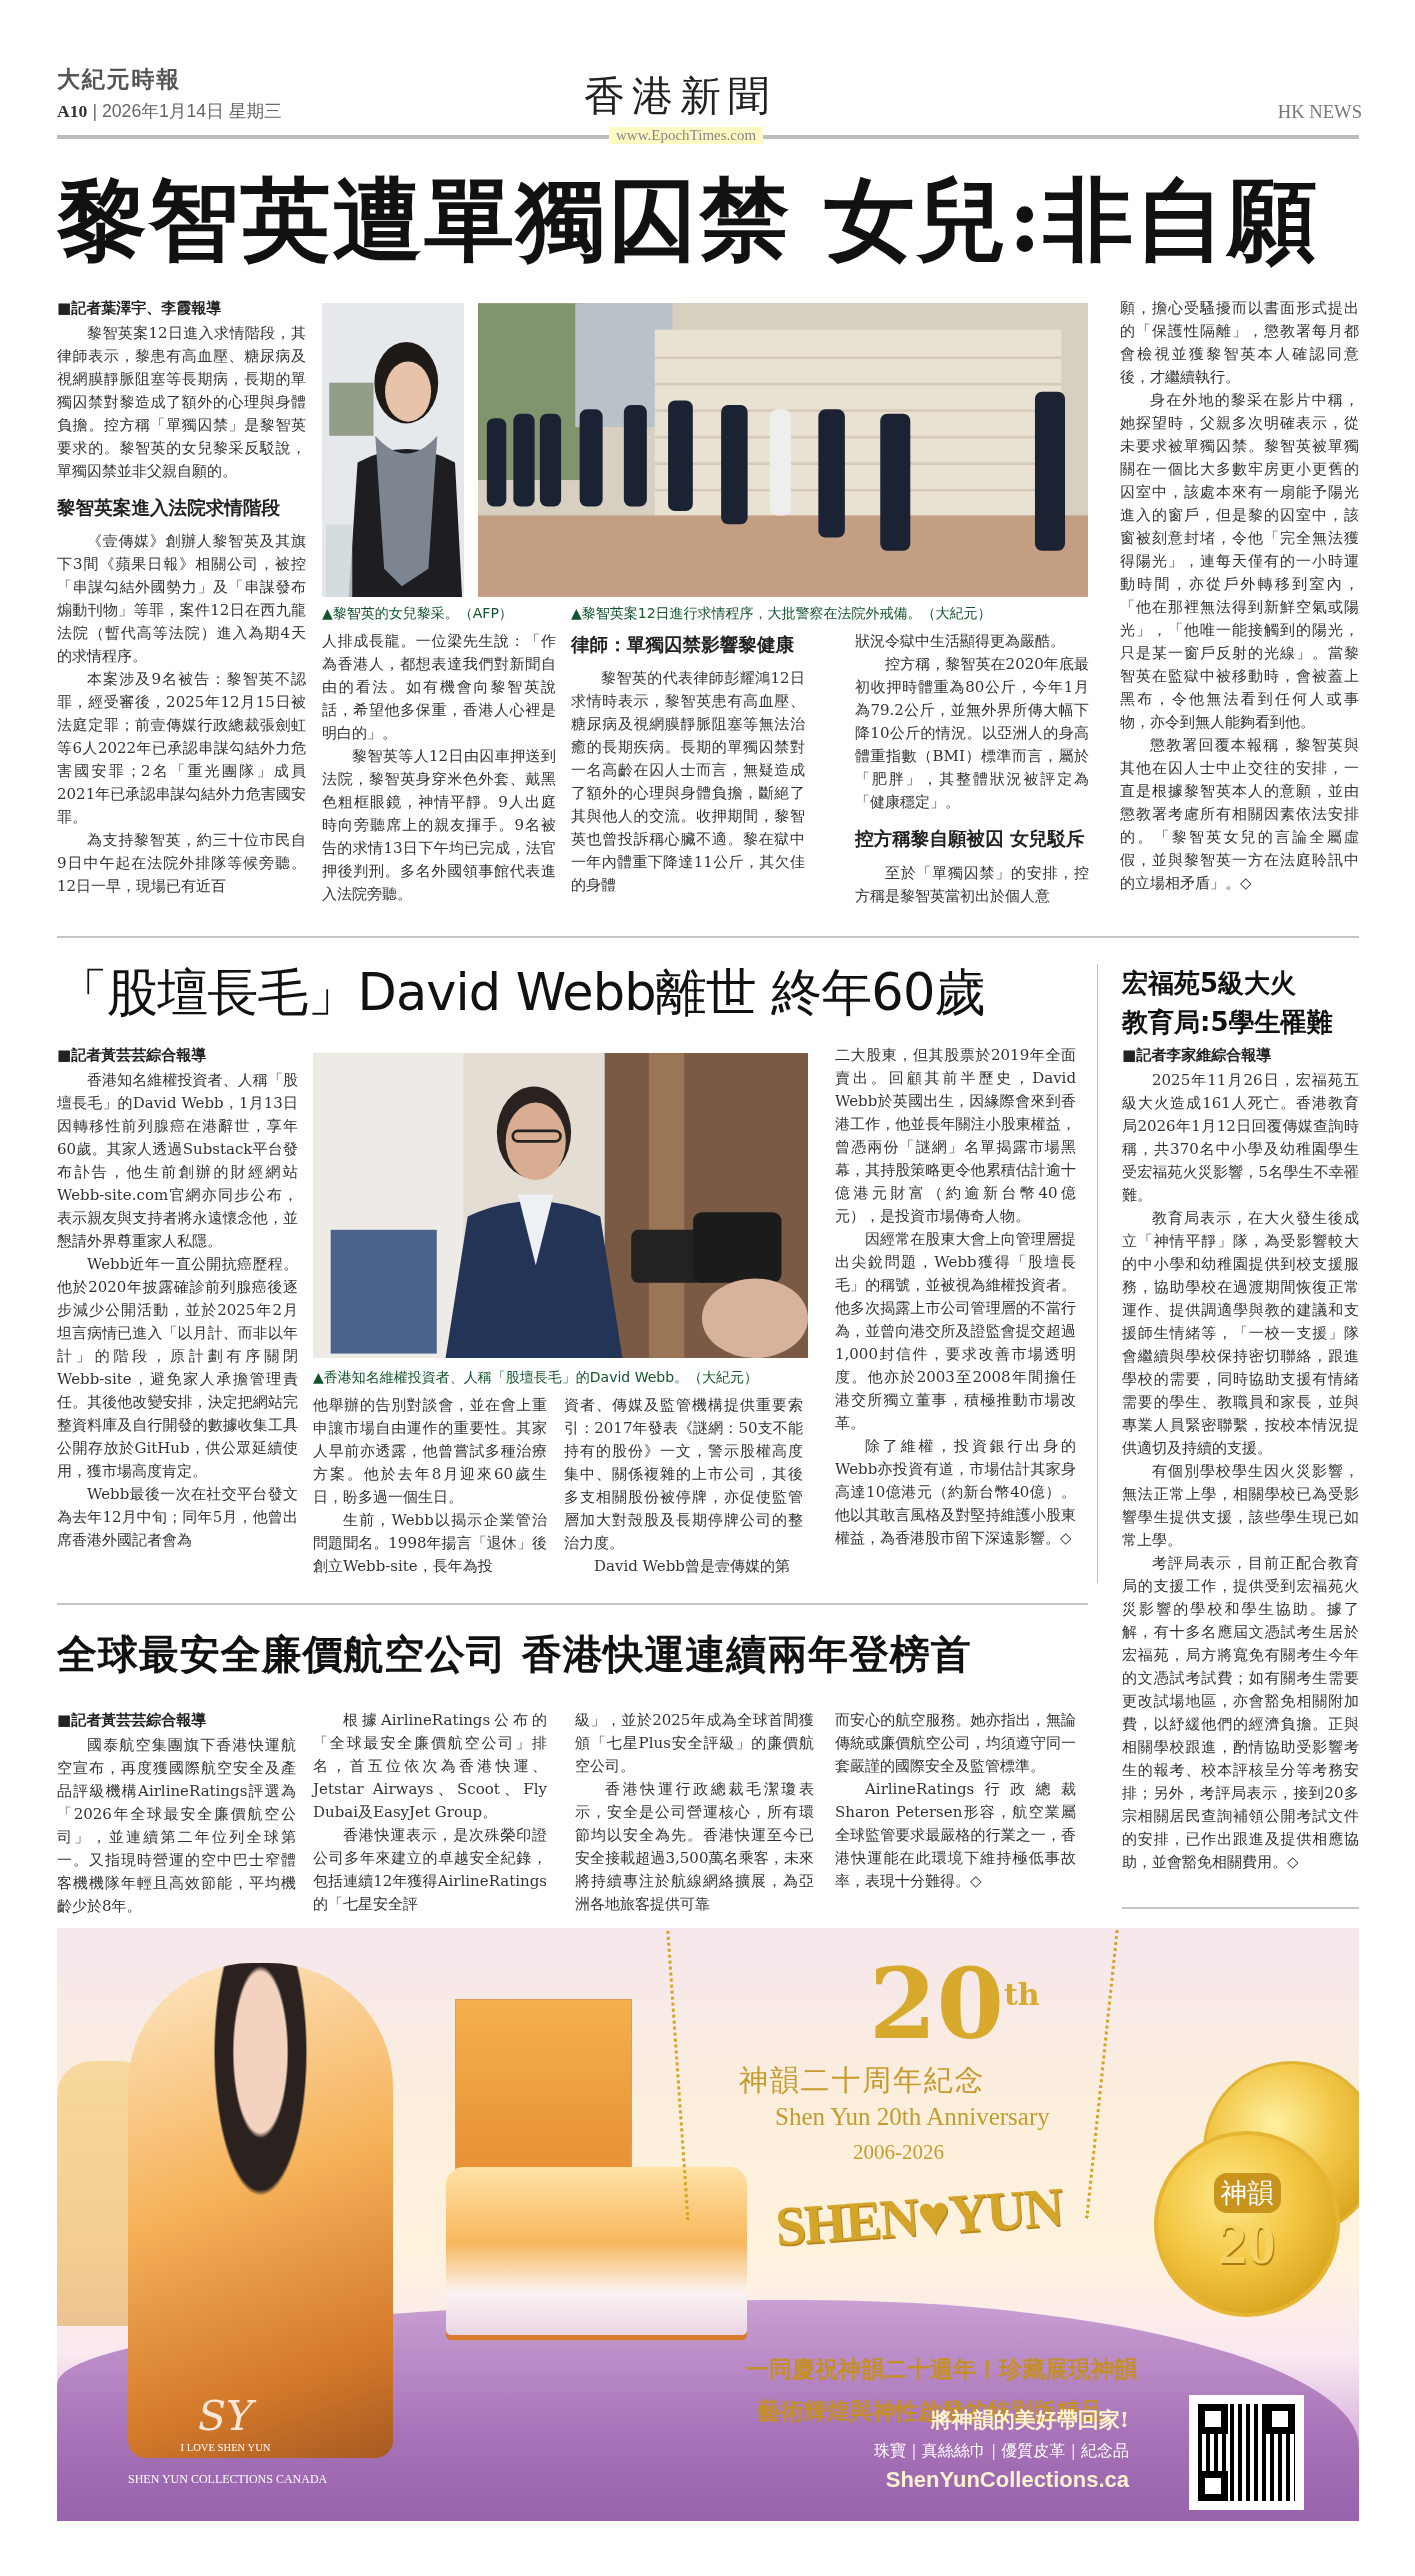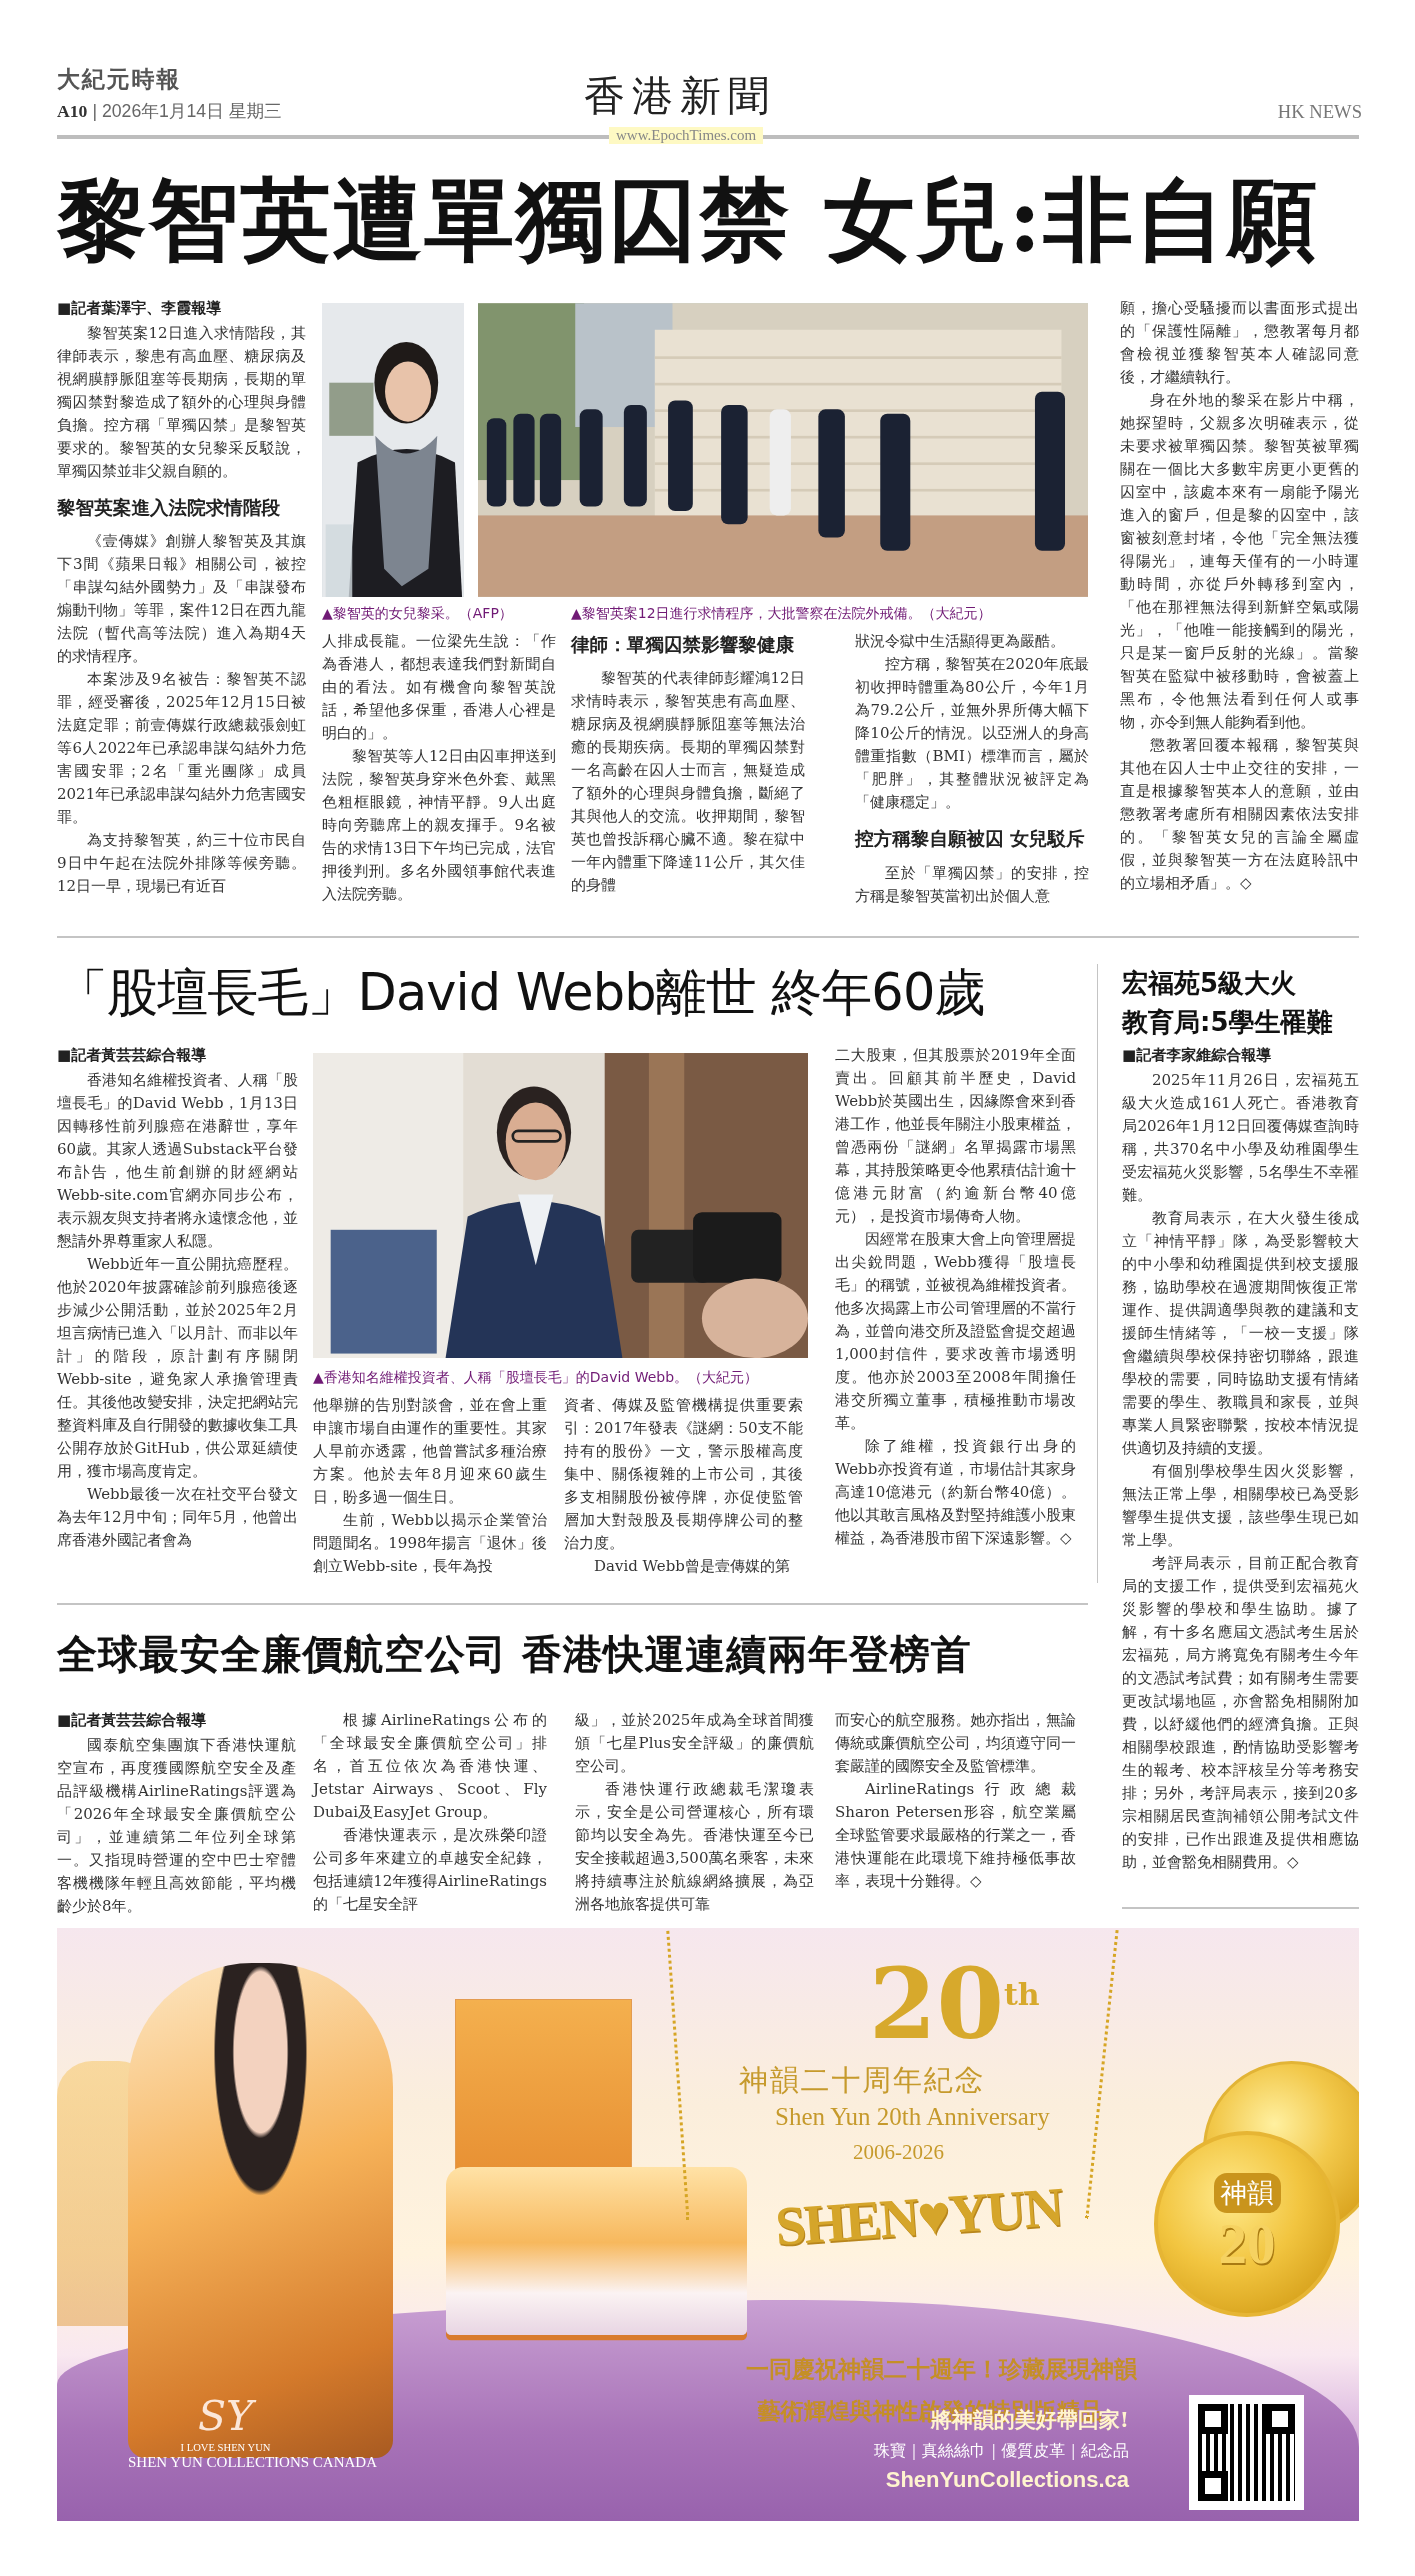--- a/index.html
+++ b/index.html
@@ -18,21 +18,21 @@
   .mast-url { left: 609px; top: 127px; padding: 0 7px; background: #fef9c3; font-family: "Liberation Serif", serif; font-size: 15px; color: #888; }
 
   .headline-main { left: 57px; top: 166px; width: 1309px; font-family: "DejaVu Serif", serif; font-weight: bold; font-size: 90px; line-height: 106px; color: #111; letter-spacing: 1.8px; white-space: nowrap; }
 
   
   .col { font-size: 15px; line-height: 23px; color: #333; text-align: justify; }
   .col p { text-indent: 2em; }
   .byline { font-family: "DejaVu Sans", sans-serif; font-weight: bold; font-size: 15px; color: #222; margin-bottom: 1.8px; text-indent: 0 !important; }
   .byline::before { content: "\25A0 "; }
   .subhead { font-family: "DejaVu Sans", sans-serif; font-weight: bold; font-size: 18.6px; line-height: 26.5px; color: #222; margin: 12.4px 0 8.8px 0; text-indent: 0 !important; }
-  .caption { font-family: "DejaVu Sans", sans-serif; font-size: 14px; color: #701a75; white-space: nowrap; text-align: center; }
+  .caption { font-family: "DejaVu Sans", sans-serif; font-size: 14px; color: #14532d; white-space: nowrap; text-align: center; }
   .caption::before { content: "\25B2 "; }
 
   .hrule { height: 1.8px; background: #c4c4c4; }
   .vrule { width: 0.9px; background: #c4c4c4; }
 
   
   .photo { overflow: hidden; }
   .photo-daughter { left: 322px; top: 303px; width: 142px; height: 294px;
     background: linear-gradient(180deg, #e9ecef 0%, #dfe3e6 35%, #cfd4d8 100%); }
   .photo-court { left: 478px; top: 303px; width: 610px; height: 294px;
@@ -73,21 +73,21 @@
     background: radial-gradient(circle at 40% 35%, #fff0a0 0%, #f2c84a 40%, #d9a21d 80%, #b98414 100%); border: 3.5px solid #e2b436; }
   .ad-coin-front { position: absolute; left: 1097px; top: 203px; width: 186px; height: 186px; border-radius: 50%;
     background: radial-gradient(circle at 40% 35%, #ffe98a 0%, #f2c540 45%, #d49e18 85%, #b48010 100%); border: 4.4px solid #e6b534;
     display: flex; flex-direction: column; align-items: center; justify-content: center; }
   .coin-zh { font-family: "DejaVu Serif", serif; font-size: 26.5px; color: #fff; background: #c9941c; padding: 1.8px 7px; border-radius: 13px; }
   .coin-num { font-family: "Liberation Serif", serif; font-size: 57px; font-weight: bold; color: #f6d261; text-shadow: 0.9px 1.8px 0 #a97a12; line-height: 62px; }
   .ad-slogan { position: absolute; left: 672px; top: 420px; font-family: "DejaVu Serif", serif; font-size: 23px; color: #c58f27; line-height: 42px; text-align: center; width: 425px; font-weight: bold; }
   .ad-logo { position: absolute; left: 71px; top: 464px; width: 195px; text-align: center; color: #fff; }
   .ad-logo-mark { font-family: "DejaVu Serif", serif; font-style: italic; font-size: 41px; color: #fbe7d9; }
   .ad-logo-small { font-family: "Liberation Serif", serif; font-size: 10.6px; color: #fff; margin-top: 1.8px; }
-  .ad-logo-name { font-family: "Liberation Serif", serif; font-size: 15px; color: #fff; margin-top: 1px; white-space: nowrap; }
+  .ad-logo-name { font-family: "Liberation Serif", serif; font-size: 12px; color: #fff; margin-top: 19px; white-space: nowrap; }
   .ad-tag { position: absolute; right: 230px; top: 478px; text-align: right; color: #fff; }
   .ad-tag-1 { font-family: "DejaVu Serif", serif; font-weight: bold; font-size: 21px; color: #fff4cf; }
   .ad-tag-2 { font-family: "DejaVu Sans", sans-serif; font-size: 16px; margin-top: 7px; }
   .ad-tag-3 { font-family: "Liberation Sans", sans-serif; font-weight: bold; font-size: 22px; margin-top: 5.3px; color: #fff4cf; }
   .ad-qr { position: absolute; right: 55px; top: 467px; width: 115px; height: 115px; background: #fff; padding: 8.8px; }
   .ad-qr-inner { width: 100%; height: 100%;
     background:
       linear-gradient(#fff,#fff) 7px 7px/16px 16px no-repeat,
       linear-gradient(#fff,#fff) 74px 7px/16px 16px no-repeat,
       linear-gradient(#fff,#fff) 7px 74px/16px 16px no-repeat,

